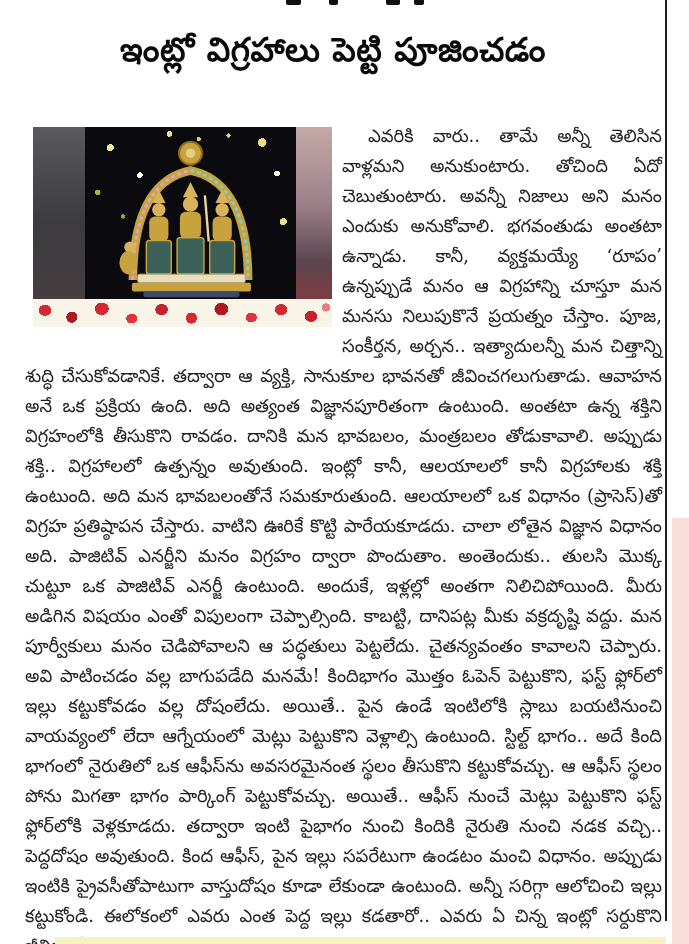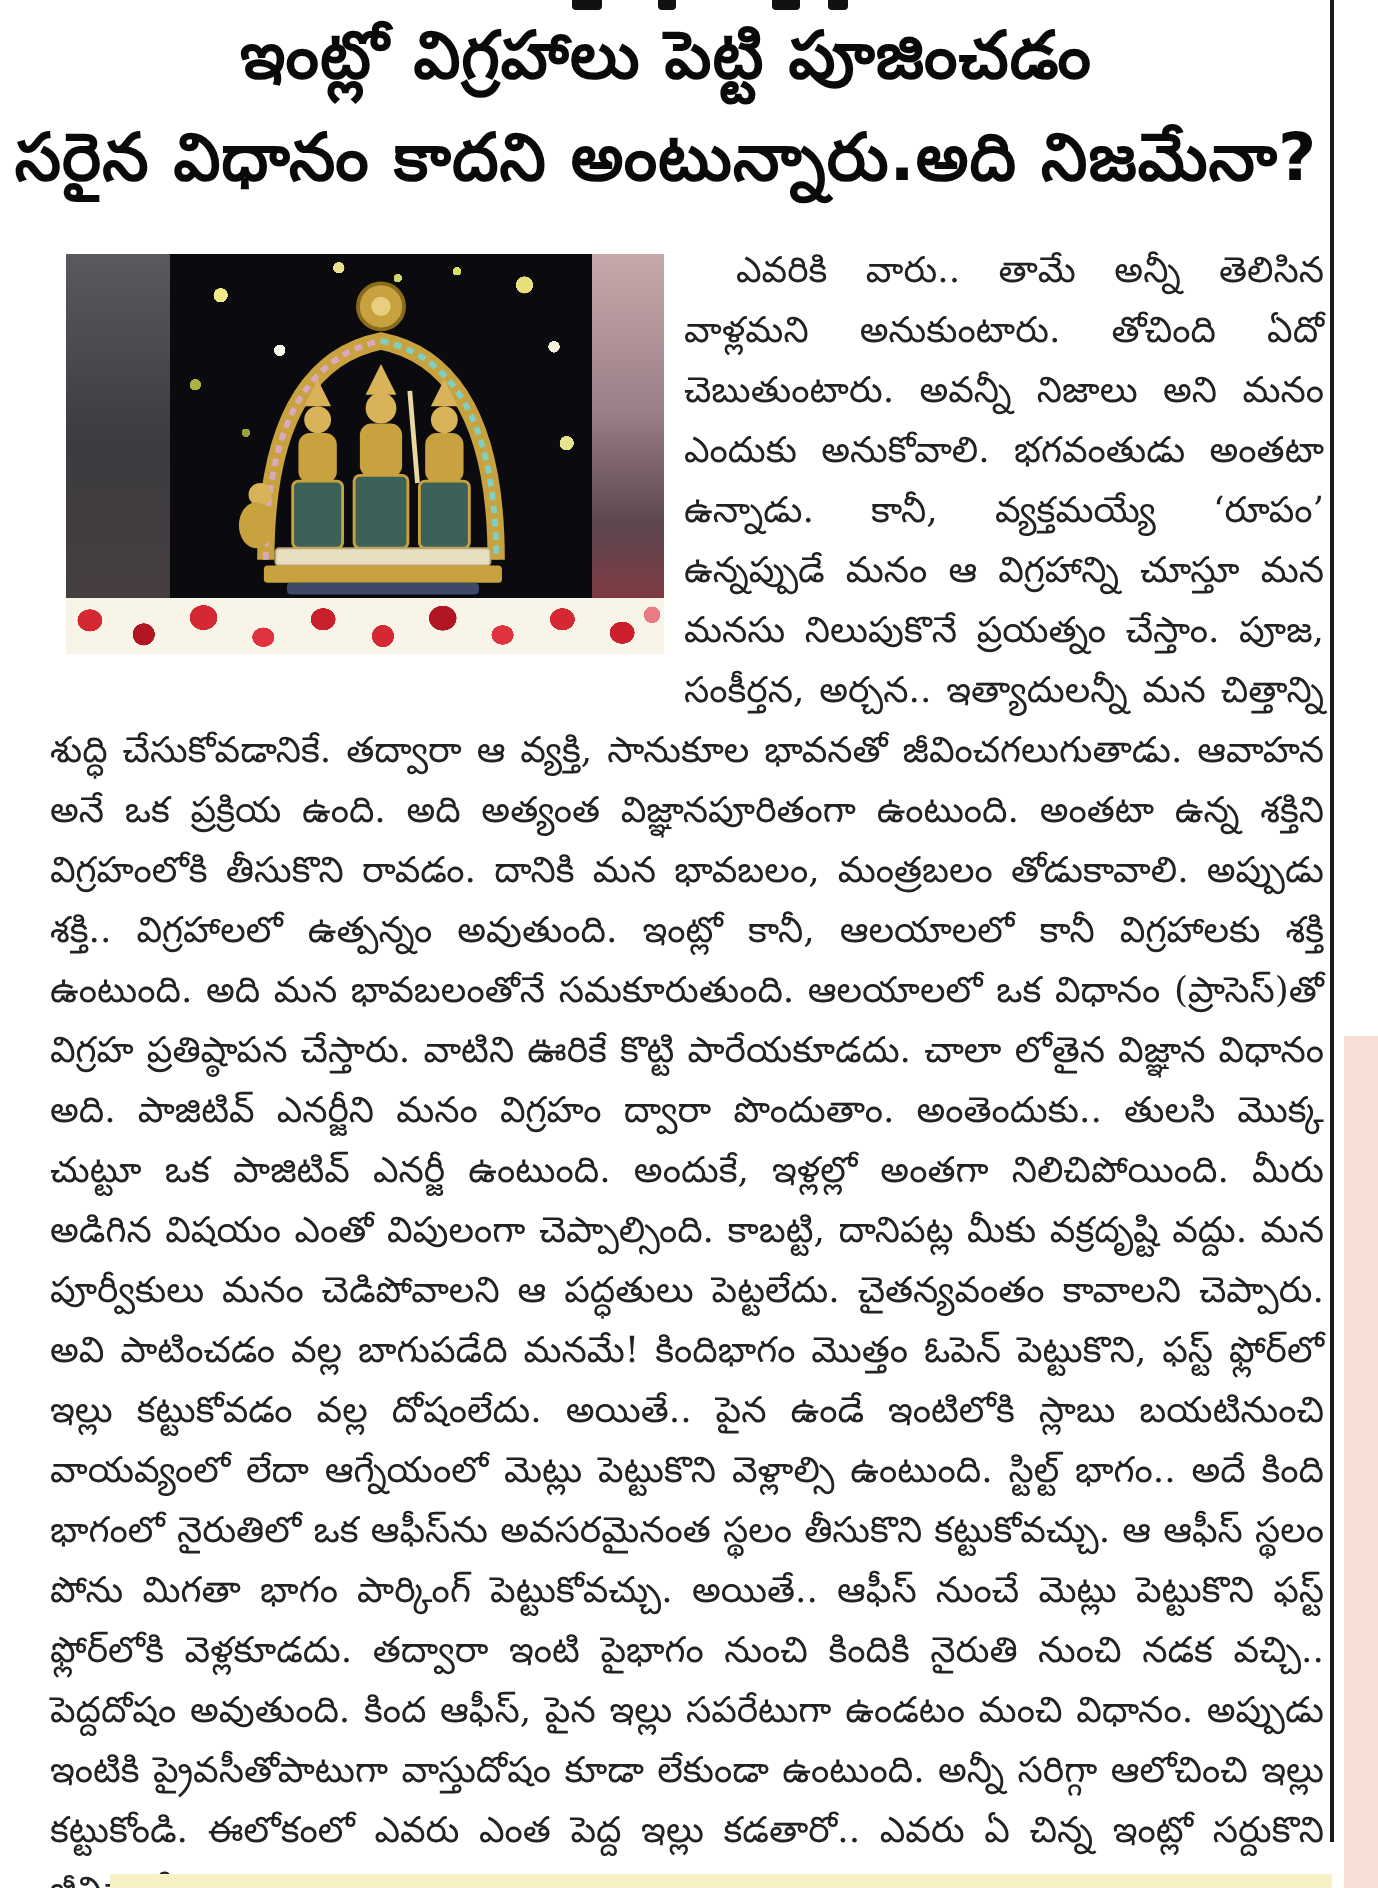--- a/index.html
+++ b/index.html
@@ -20,21 +20,21 @@
     font-family:"DejaVu Serif","Liberation Serif",serif;
   }
   
   .crop-mark{position:absolute;top:0;height:5px;background:#111;border-radius:0 0 2px 2px;}
   .m1{left:286px;width:15px;}
   .m2{left:329px;width:9px;}
   .m3{left:386px;width:14px;}
   .m4{left:414px;width:10px;}
   
   .headline{
-    position:absolute;top:2px;left:0;width:666px;text-align:center;
+    position:absolute;top:24px;left:0;width:666px;text-align:center;
     font-family:"DejaVu Sans","Liberation Sans",sans-serif;
     font-weight:700;color:var(--headline);
     font-size:33px;line-height:51px;letter-spacing:0.5px;
   }
   
   .article{position:absolute;top:121px;left:25px;width:637px;}
   .body-text{
     margin:0;text-align:justify;text-indent:26px;
     font-size:18px;line-height:30px;color:var(--text);
   }
@@ -93,21 +93,20 @@
 
 <div class="page">
 
   <span class="crop-mark m1"></span>
   <span class="crop-mark m2"></span>
   <span class="crop-mark m3"></span>
   <span class="crop-mark m4"></span>
 
   <div class="headline">
     <div>ఇంట్లో విగ్రహాలు పెట్టి పూజించడం</div>
-    <div>సరైన విధానం కాదని అంటున్నారు.అది నిజమేనా?</div>
   </div>
 
   <div class="article">
     <p class="body-text">
       <span class="photo">
         <span class="ph-left"></span>
         <span class="ph-center">
           <svg viewBox="0 0 210 172" preserveAspectRatio="xMidYMax meet" aria-hidden="true">
 
             <circle cx="105" cy="20" r="12" fill="#c8a23f" stroke="#8a6a1c" stroke-width="2"></circle>

